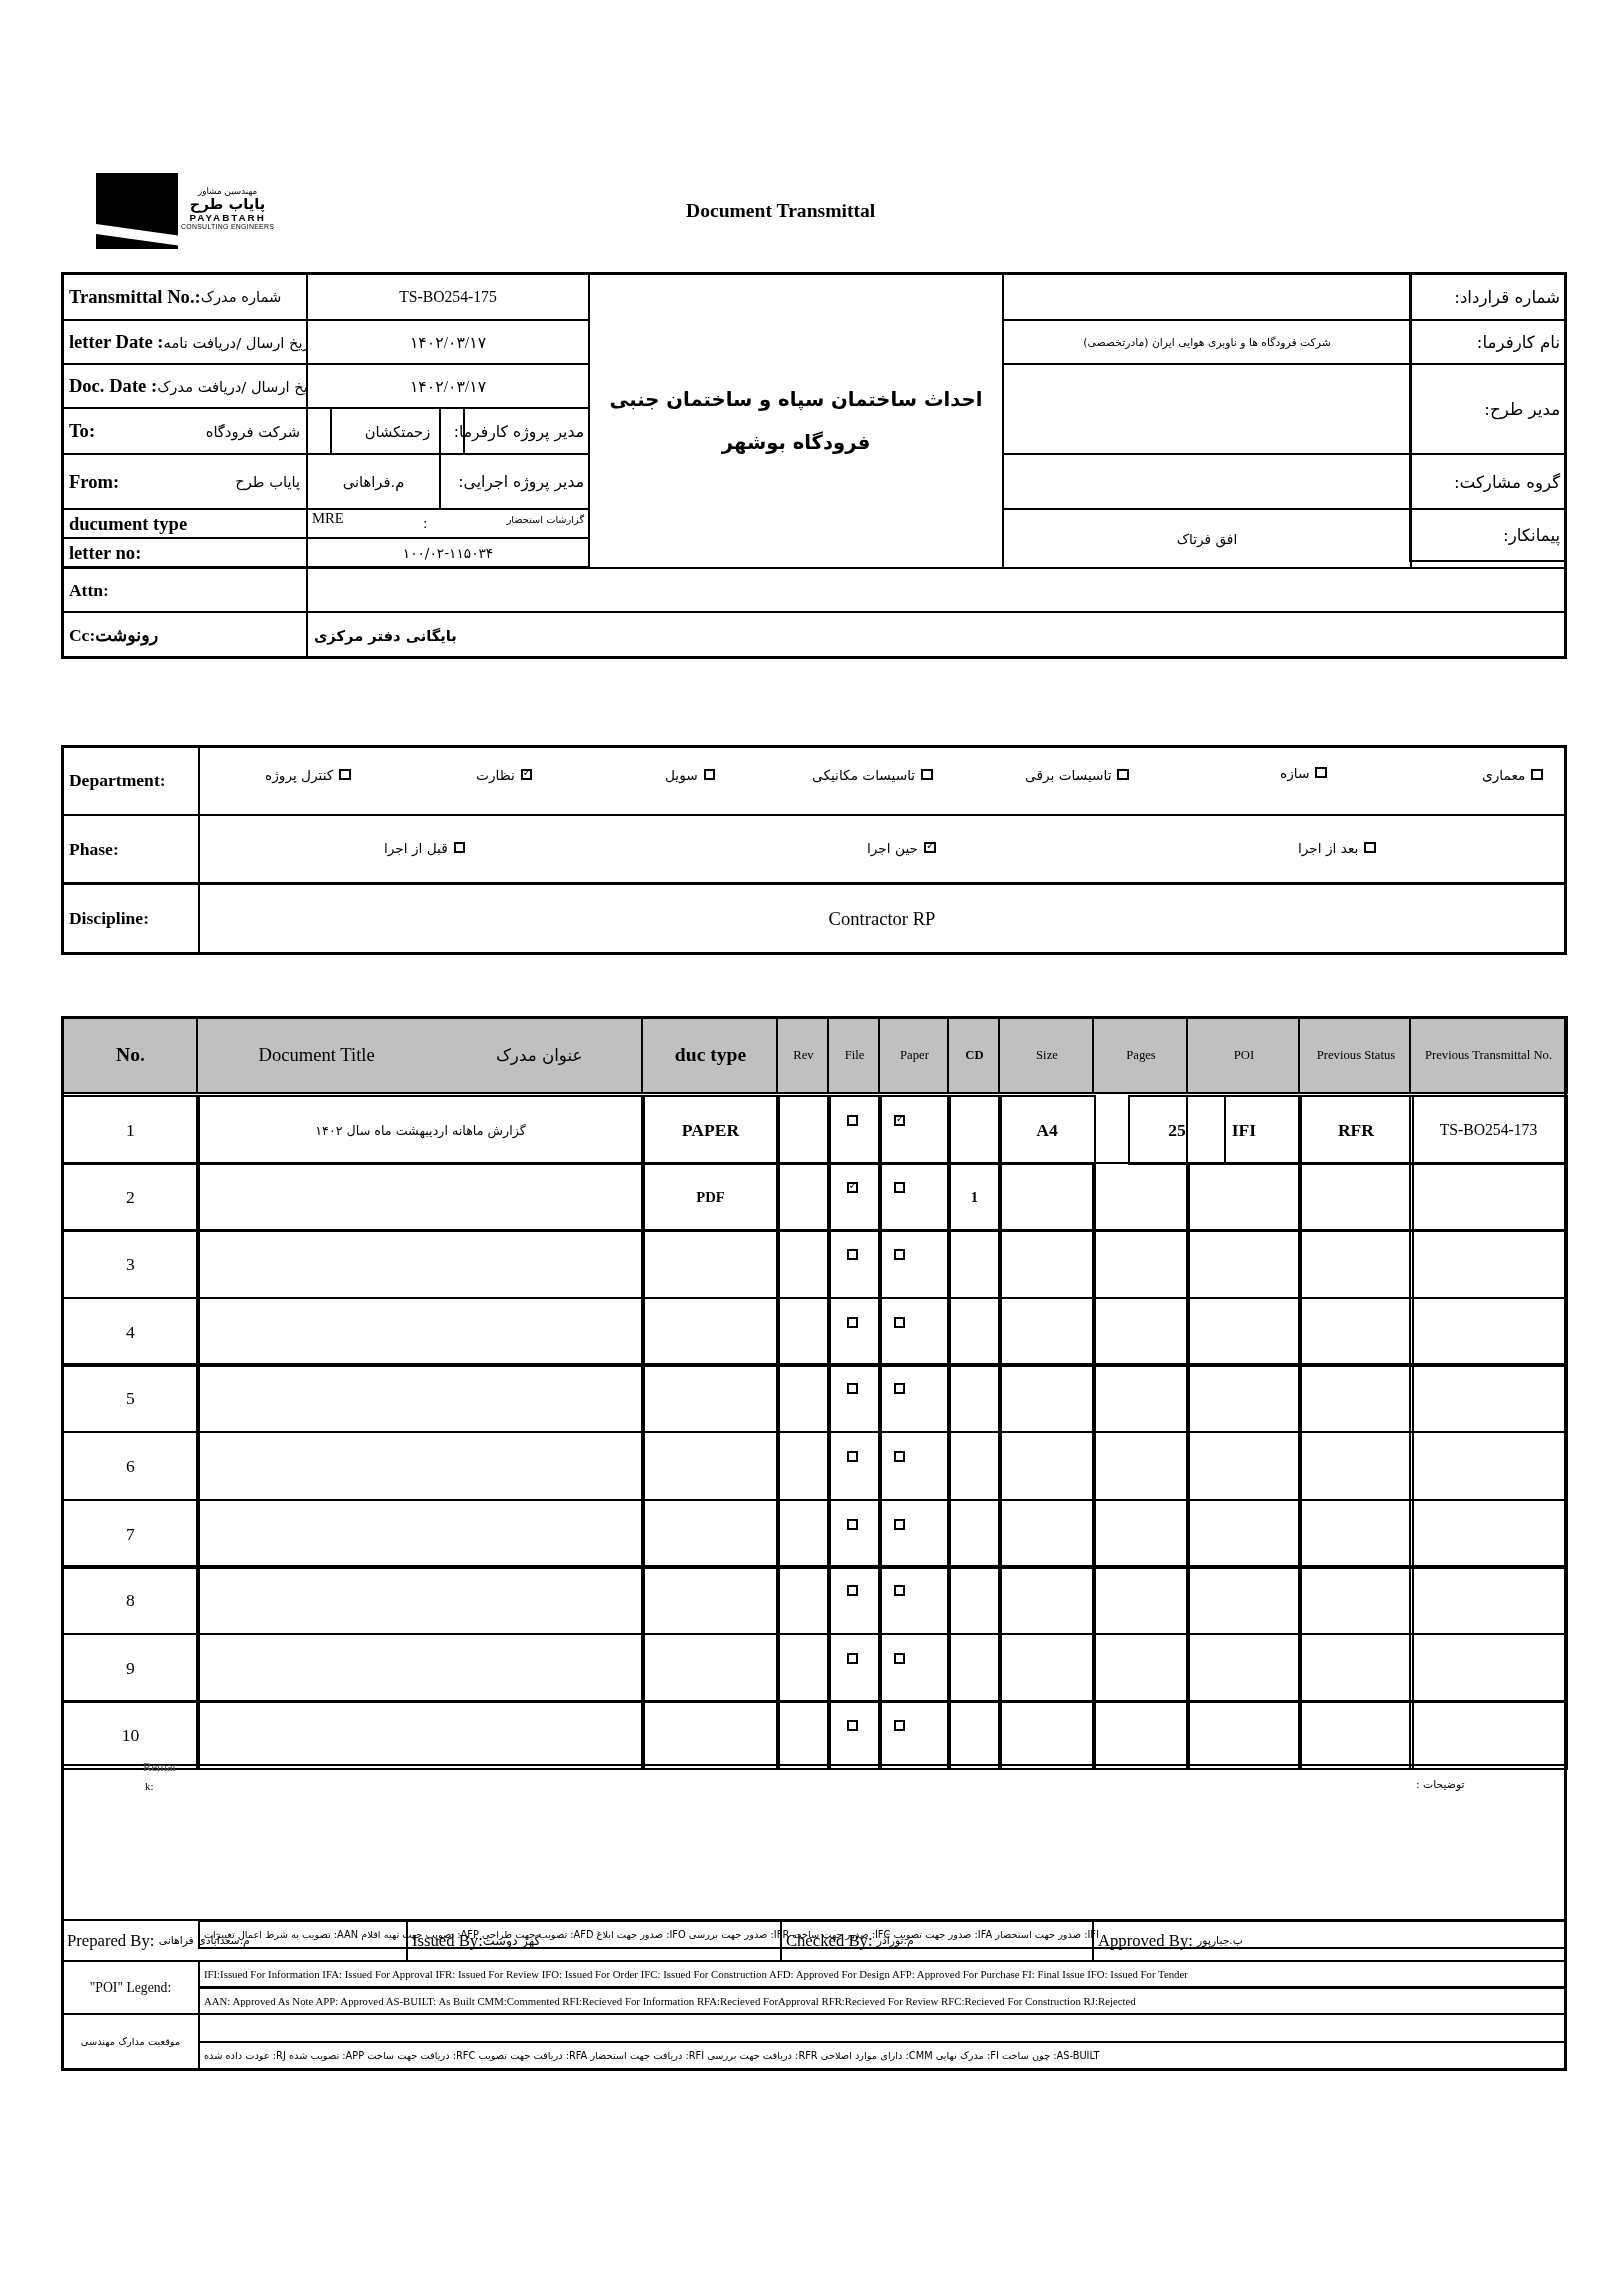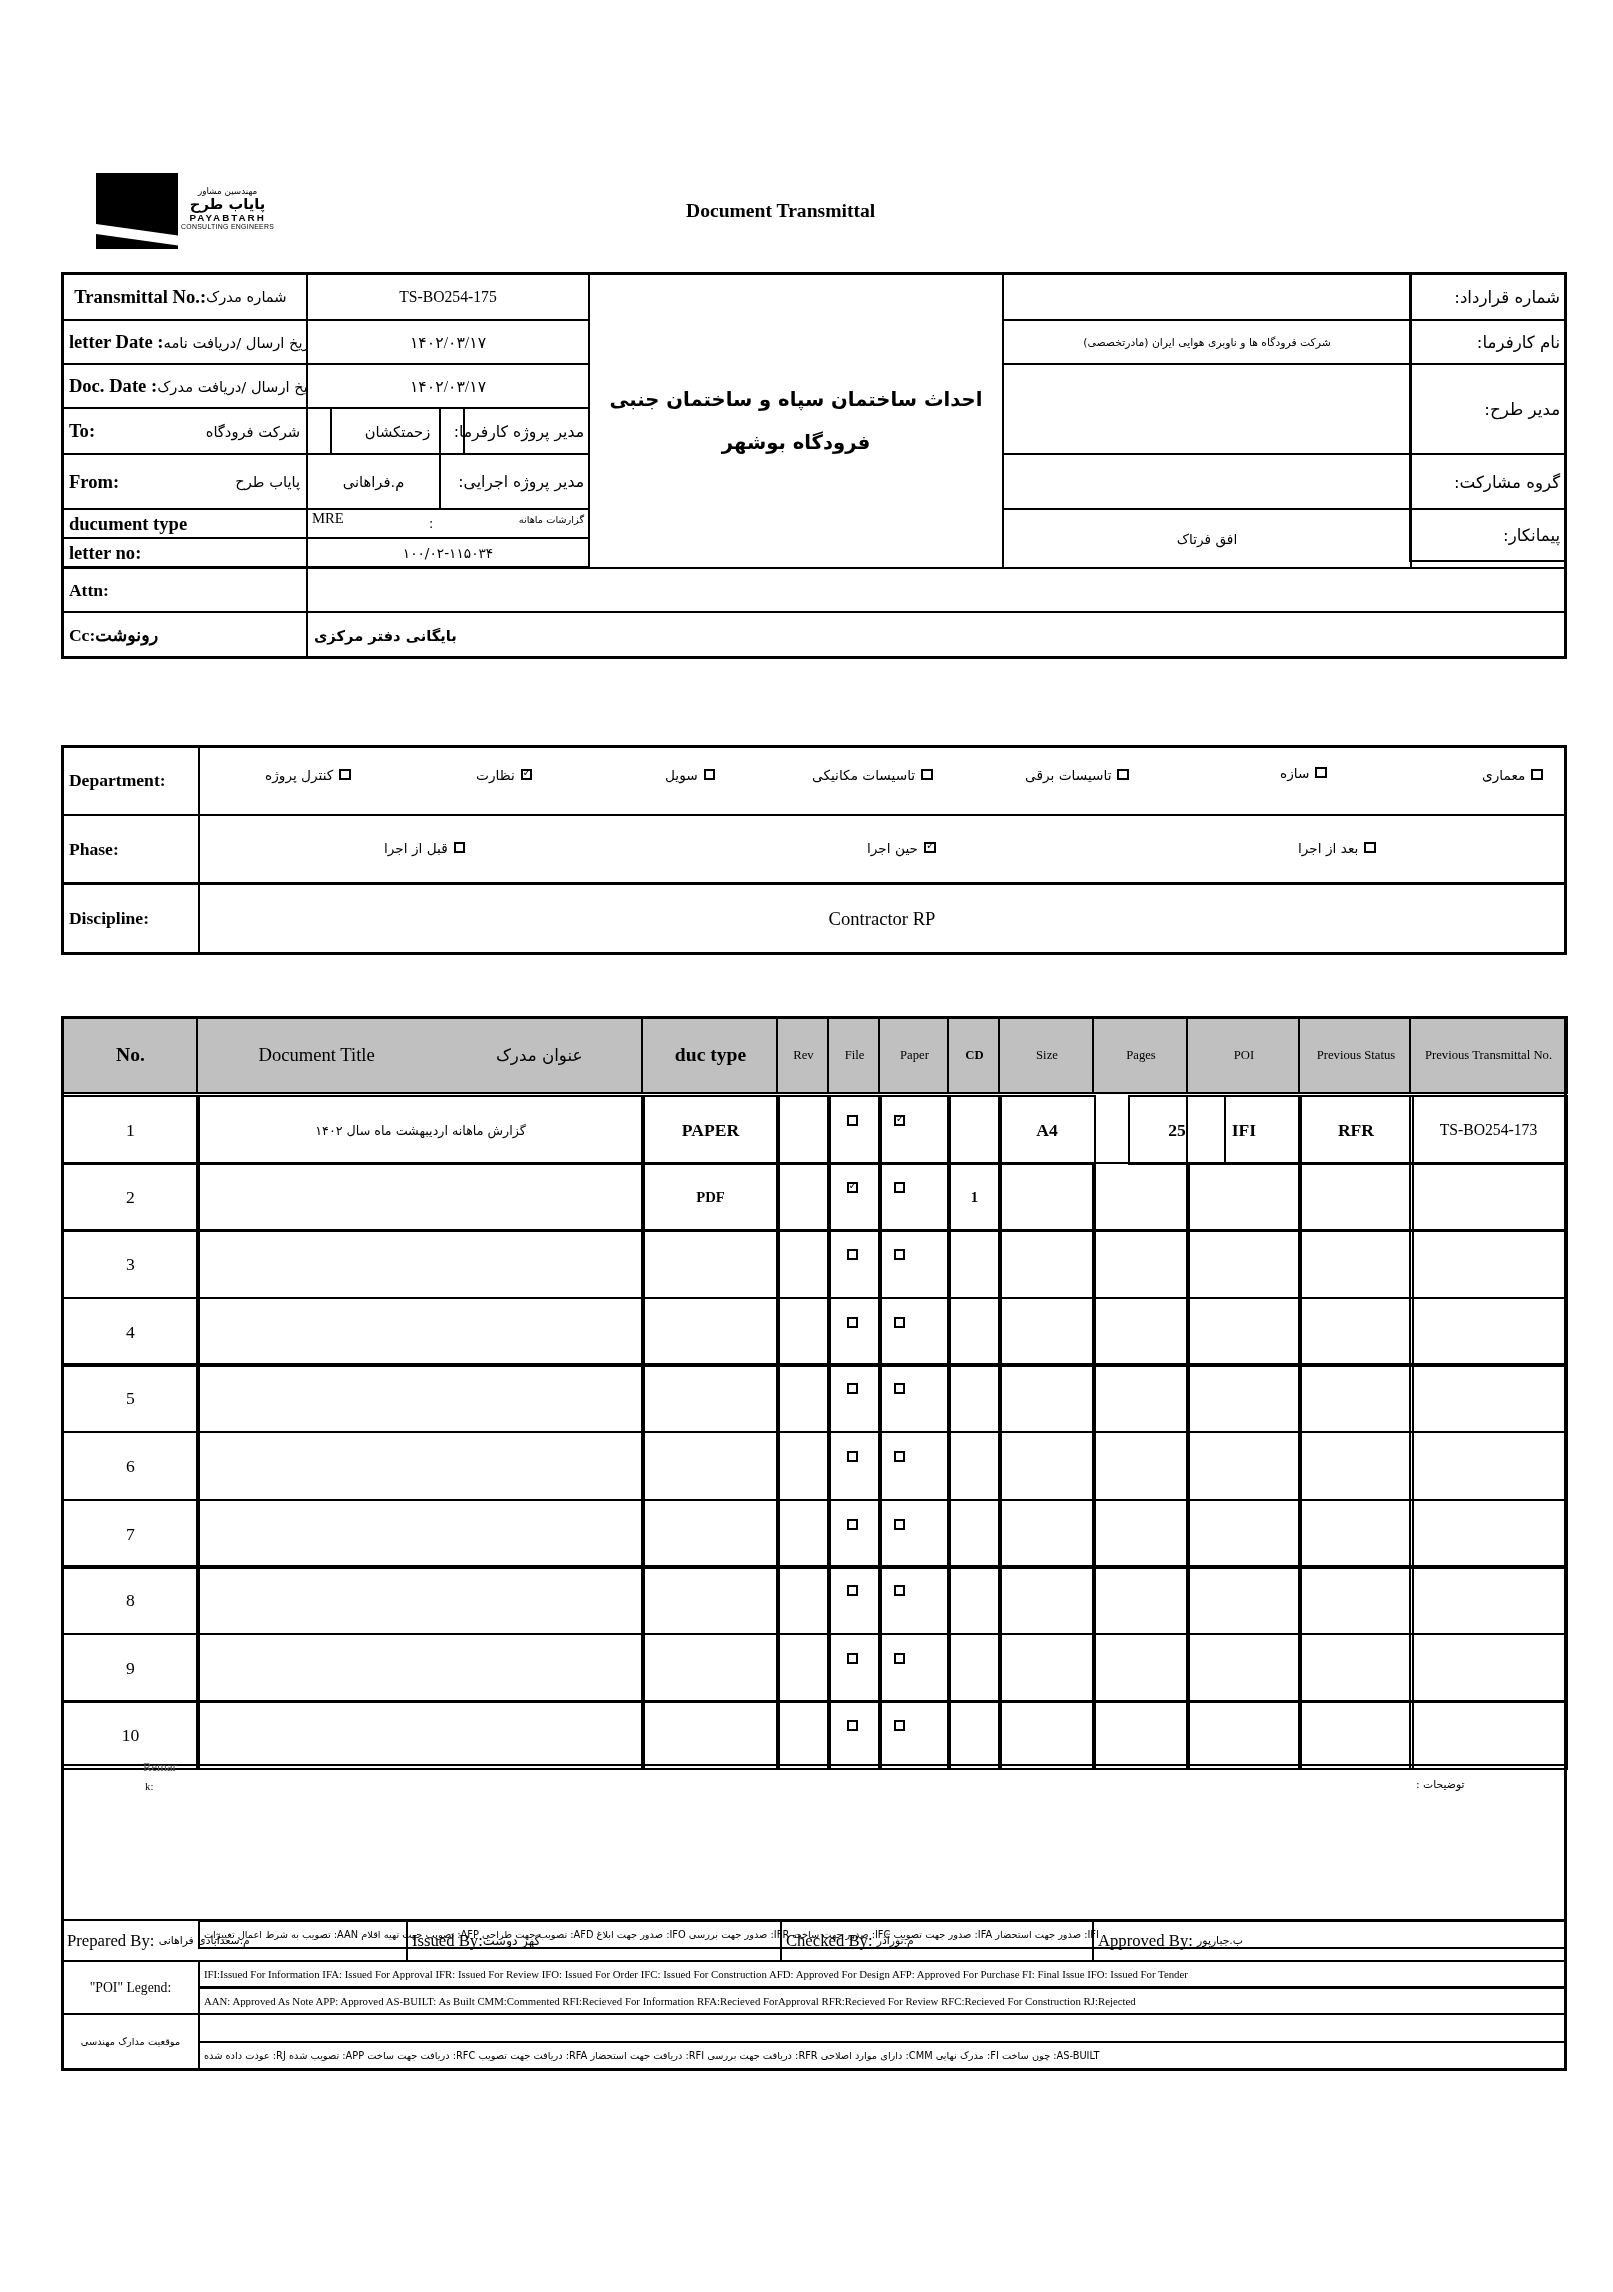--- a/index.html
+++ b/index.html
@@ -45,21 +45,21 @@
     <div class="logo-fa-small fa">مهندسین مشاور</div>
     <div class="logo-fa fa">پایاب طرح</div>
     <div class="logo-en">PAYABTARH</div>
     <div class="logo-sub">CONSULTING ENGINEERS</div>
   </div>
 </div>
 <div class="doc-title">Document Transmittal</div>
 
 <div class="abs thick" style="left:61px;top:272px;width:1506px;height:387px;"></div>
 
-<div class="cell b" style="left:61px;top:272px;width:247px;height:49px;padding-left:5.9px;justify-content:center;padding-right:14px;">
+<div class="cell b" style="left:61px;top:272px;width:247px;height:49px;padding-left:5.9px;justify-content:flex-start;padding-right:14px;">
   <span class="lbl">Transmittal No.:</span>
   <span class="fa fa-md">شماره مدرک</span>
 </div>
 <div class="cell b center val" style="left:306px;top:272px;width:284px;height:49px;">TS-BO254-175</div>
 
 <div class="cell b" style="left:61px;top:319px;width:247px;height:46px;padding:0 5.9px;justify-content:space-between;">
   <span class="lbl">letter Date  :</span>
   <span class="fa fa-md">تاریخ ارسال /دریافت نامه</span>
 </div>
 <div class="cell b center val" style="left:306px;top:319px;width:284px;height:46px;">۱۴۰۲/۰۳/۱۷</div>
@@ -83,21 +83,21 @@
 </div>
 <div class="cell b center fa fa-md" style="left:306px;top:453px;width:135px;height:57px;">م.فراهانی</div>
 <div class="cell b fa" style="left:439px;top:453px;width:151px;height:57px;font-size:15.7px;padding-right:3.9px;">مدیر پروژه اجرایی:</div>
 
 <div class="cell b" style="left:61px;top:508px;width:247px;height:31px;padding-left:5.9px;">
   <span class="lbl">ducument type</span>
 </div>
 <div class="cell b" style="left:306px;top:508px;width:284px;height:31px;padding:0 3.9px;justify-content:space-between;align-items:flex-start;">
   <span style="font-size:14.7px;">MRE</span>
   <span style="font-size:13.7px;margin-top:5.9px;">:</span>
-  <span class="fa" style="font-size:9.8px;margin-top:3.9px;">گزارشات ماهانه</span>
+  <span class="fa" style="font-size:9.8px;margin-top:3.9px;">گزارشات استحضار</span>
 </div>
 
 <div class="cell b" style="left:61px;top:537px;width:247px;height:31px;padding-left:5.9px;">
   <span class="lbl">letter no:</span>
 </div>
 <div class="cell b center" style="left:306px;top:537px;width:284px;height:31px;font-size:13.7px;font-family:'DejaVu Sans',sans-serif;">۱۰۰/۰۲-۱۱۵۰۳۴</div>
 
 <div class="cell b center fa" style="left:588px;top:272px;width:416px;height:297px;flex-direction:column;font-size:19.6px;font-weight:bold;line-height:43px;white-space:normal;text-align:center;">
   <div>احداث ساختمان سپاه و ساختمان جنبی</div>
   <div>فرودگاه بوشهر</div>

